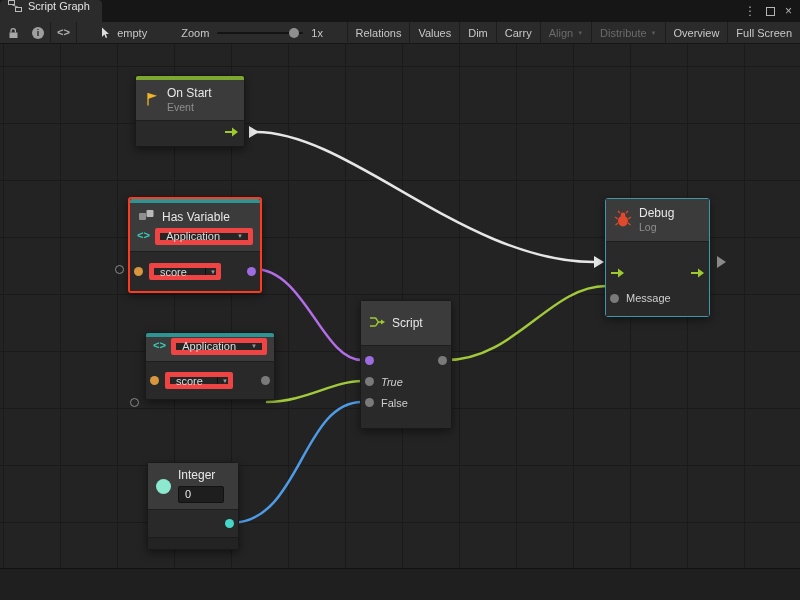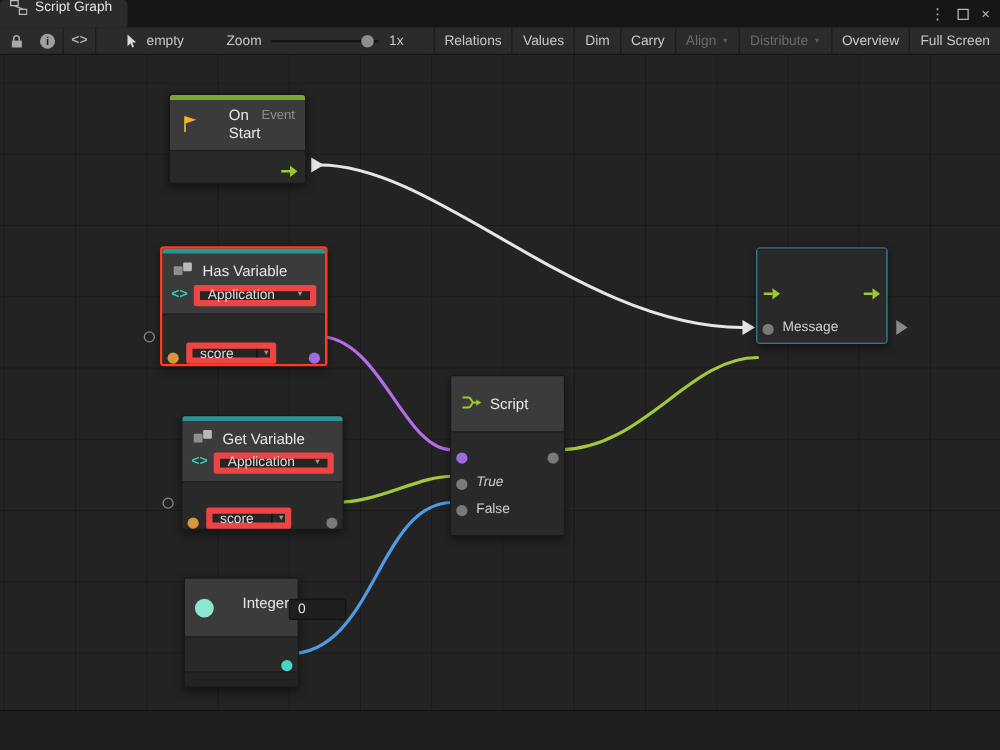--- a/index.html
+++ b/index.html
@@ -47,29 +47,29 @@
 
   
   .node{ position:absolute; background:#292929; border:1px solid #191919; border-radius:3px;
     box-shadow:0 3px 8px rgba(0,0,0,.45); font-size:12px; }
   .node.selected-error{ border:2px solid #ff3a1e; }
   .node.selected-focus{ border:1.5px solid #3f98aa; }
   .strip{ height:4px; border-radius:2px 2px 0 0; }
   .strip.green{ background:#7ca82f; }
   .strip.teal{ background:#2e9393; }
   .hdr{ background:#3b3b3b; display:flex; align-items:center; gap:7px; padding:0 8px; height:40px; }
-  .hdr .col{ display:flex; flex-direction:row; line-height:1.15;margin-left:16px; }
+  .hdr .col{ display:flex; flex-direction:column; line-height:1.15; }
   .title{ color:#e8e8e8; font-size:12px; }
   .subtitle{ color:#8f8f8f; font-size:10.5px; }
   .hdr2{ background:#3b3b3b; }
   .hdr2 .row1{ display:flex; align-items:center; gap:6px; padding:5px 8px 2px; height:24px; }
   .hdr2 .row2{ display:flex; align-items:center; gap:5px; padding:0 7px 6px; height:24px; }
   .body{ background:#292929; border-top:1px solid #1e1e1e; position:relative; }
   .footer{ background:#232323; border-top:1px solid #1b1b1b; height:12px; }
-  .prow{ display:flex; align-items:flex-end; }
+  .prow{ display:flex; align-items:center; }
 
   .dot{ width:9px; height:9px; border-radius:50%; flex:none; }
   .dot.orange{ background:#d8973f; }
   .dot.purple{ background:#9d6ce0; }
   .dot.grey{ background:#7a7a7a; }
   .dot.cyan{ background:#45d7c8; }
   .hollow{ position:absolute; width:9px; height:9px; border-radius:50%; border:1.5px solid #8a8a8a; }
 
   .dd{ display:flex; align-items:center; background:#252525; border:5px solid #ef4444;
     border-radius:2px; height:17px; font-size:11px; color:#dcdcdc; padding:0 5px 0 6px; gap:5px; }
@@ -237,29 +237,20 @@
             </span>
         </div>
         <span class="dot purple" style="margin-left:auto;"></span>
       </div>
     </div>
     <div class="hollow" style="left:115px; top:221px;"></div>
 
     <div class="node" style="left:145px; top:288px; width:130px;">
       <div class="strip teal"></div>
       <div class="hdr2">
-        <div class="row1">
-          <span>
-            <svg width="18" height="13" viewBox="0 0 18 13">
-                <rect x="1" y="4" width="7" height="7" rx="1" fill="#8f8f8f"></rect>
-                <rect x="8.5" y="1" width="7" height="7" rx="1" fill="#b9b9b9"></rect>
-              </svg>
-          </span>
-          <span class="title">Get Variable</span>
-        </div>
         <div class="row2">
           <span class="mono teal-txt">&lt;&gt;</span>
           <div class="dd fill">
             <span>Application</span>
             <span class="caret">▼</span>
           </div>
         </div>
       </div>
       <div class="body prow" style="height:38px; padding:0 4px; gap:6px;">
         <span class="dot orange"></span>
@@ -308,20 +299,38 @@
           <span class="val-field">0</span>
         </span>
       </div>
       <div class="body prow" style="height:28px; justify-content:flex-end; padding-right:4px;">
         <span class="dot cyan"></span>
       </div>
       <div class="footer"></div>
     </div>
 
     <div class="node selected-focus" style="left:605px; top:154px; width:105px;">
+      <div class="hdr" style="height:42px;">
+        <span>
+          <svg width="18" height="18" viewBox="0 0 18 18">
+            <line x1="6" y1="3" x2="4" y2="1" stroke="#e0492c" stroke-width="1.2"></line>
+              <line x1="12" y1="3" x2="14" y2="1" stroke="#e0492c" stroke-width="1.2"></line>
+            <line x1="4" y1="9" x2="1" y2="7" stroke="#e0492c" stroke-width="1.2"></line>
+              <line x1="14" y1="9" x2="17" y2="7" stroke="#e0492c" stroke-width="1.2"></line>
+            <line x1="4" y1="13" x2="1.5" y2="15" stroke="#e0492c" stroke-width="1.2"></line>
+              <line x1="14" y1="13" x2="16.5" y2="15" stroke="#e0492c" stroke-width="1.2"></line>
+            <circle cx="9" cy="5" r="2.4" fill="#e0492c"></circle>
+              <ellipse cx="9" cy="11" rx="5" ry="5.4" fill="#e0492c"></ellipse>
+          </svg>
+        </span>
+        <span class="col">
+          <span class="title">Debug</span>
+          <span class="subtitle">Log</span>
+        </span>
+      </div>
       <div class="body" style="padding:20px 4px 6px;">
         <div class="prow" style="height:24px; justify-content:space-between;">
           <span>
             <svg width="15" height="12" viewBox="0 0 15 12">
                 <line x1="1" y1="6" x2="8" y2="6" stroke="#9fca2f" stroke-width="2"></line>
                 <polygon points="8,1.5 8,10.5 14,6" fill="#9fca2f"></polygon>
               </svg>
           </span>
           <span>
             <svg width="15" height="12" viewBox="0 0 15 12">

